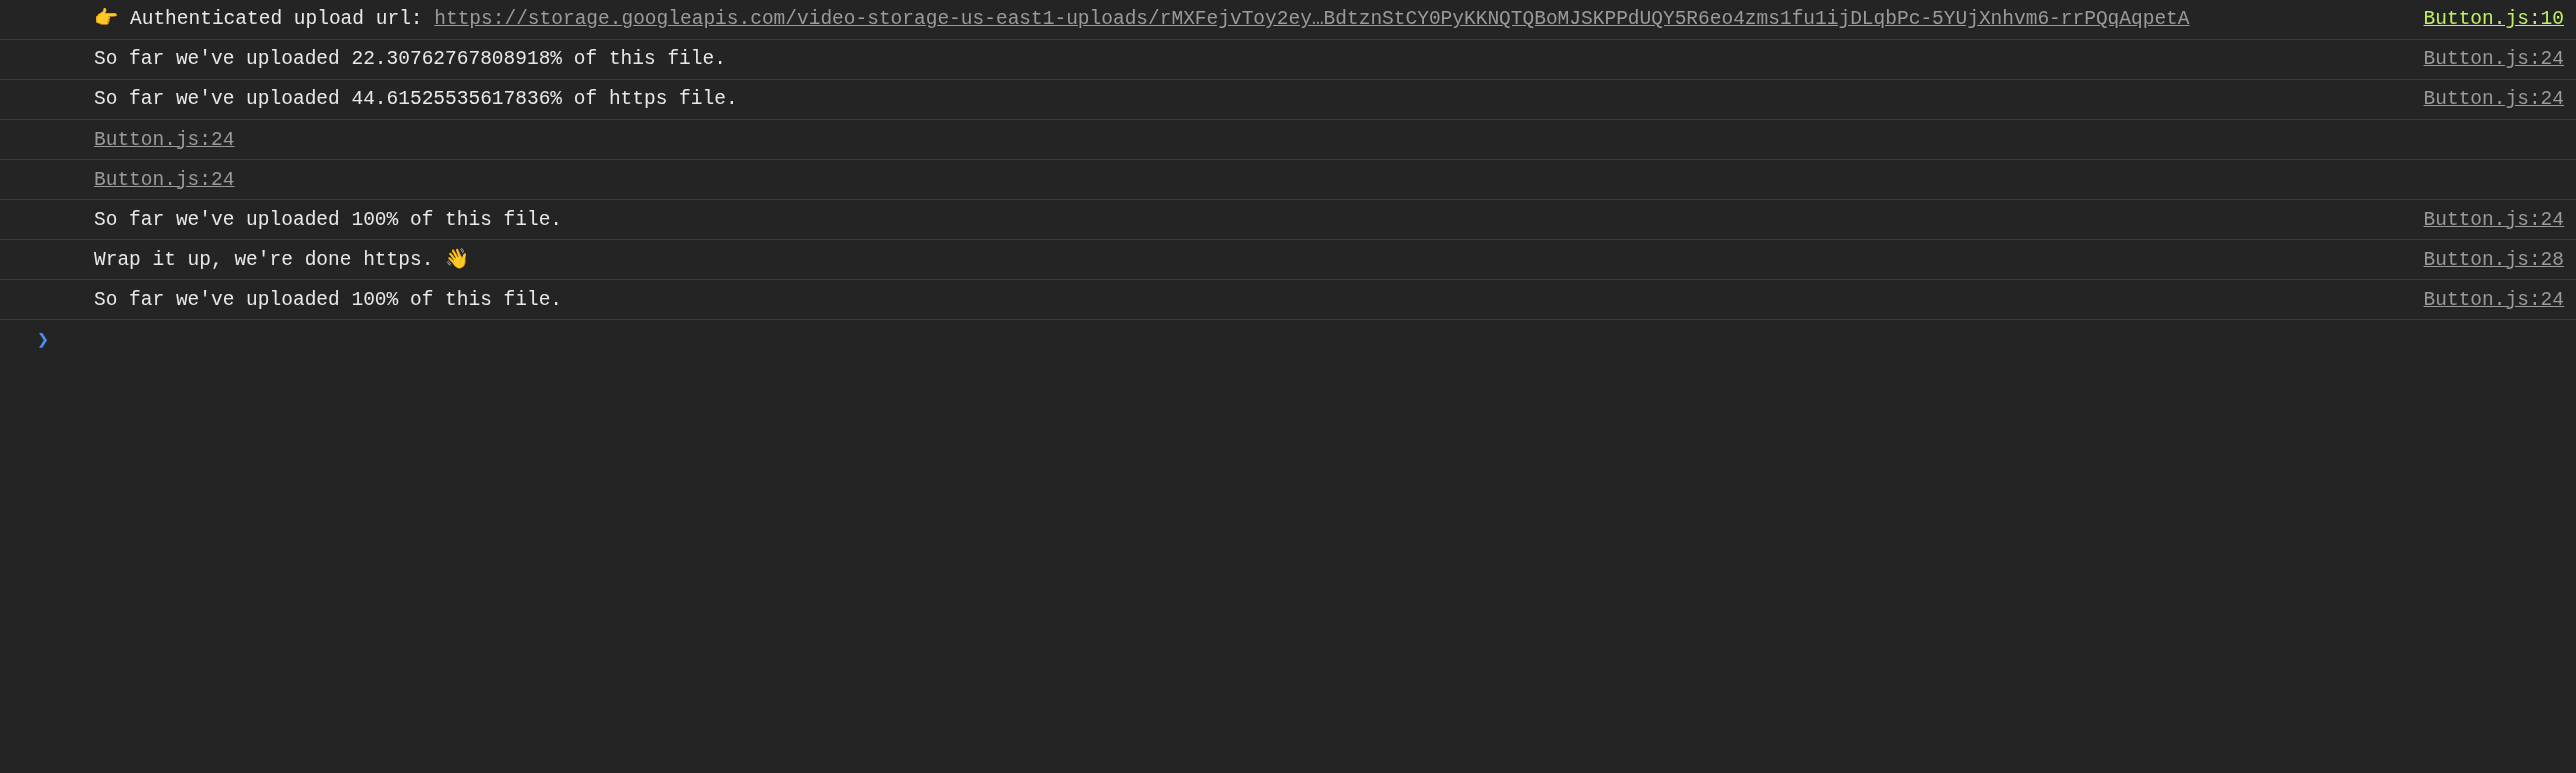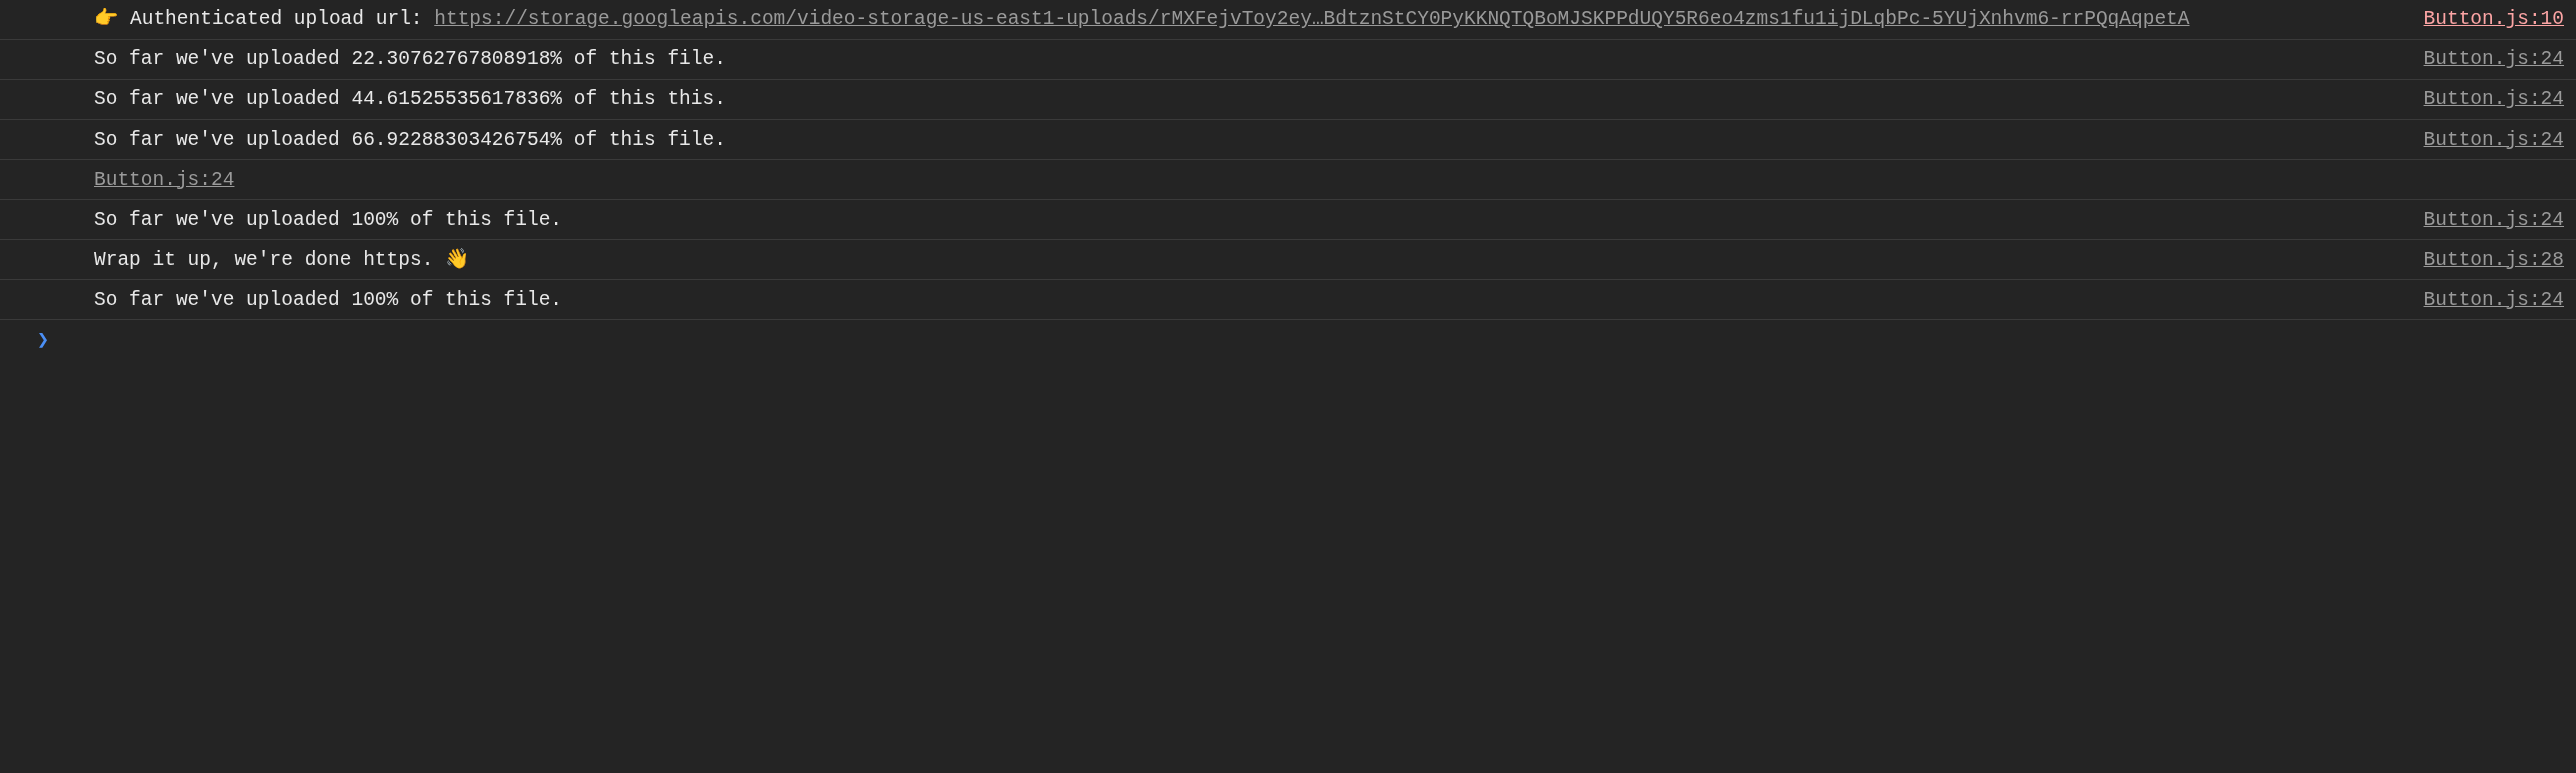--- a/index.html
+++ b/index.html
@@ -60,21 +60,21 @@
       align-items: flex-start;
       padding: 5.4px 12px 5.4px 94px;
       border-bottom: 1.3px solid #3a3a3a;
       line-height: 1.45;
     }
     .first-message {
       flex: 1;
       word-break: break-all;
     }
     .first-source {
-      color: #fca5a5;
+      color: #bef264;
       text-decoration: underline;
       white-space: nowrap;
       padding-left: 13.4px;
     }
   </style>
 </head>
 <body>
 
 <div class="console">
 
@@ -84,26 +84,25 @@
     </div>
     <div class="first-source">Button.js:10</div>
   </div>
 
   <div class="log-entry">
     <div class="log-message">So far we've uploaded 22.30762767808918% of this file.</div>
     <div class="log-source">Button.js:24</div>
   </div>
 
   <div class="log-entry">
-    <div class="log-message">So far we've uploaded 44.61525535617836% of this this.</div>
+    <div class="log-message">So far we've uploaded 44.61525535617836% of https file.</div>
     <div class="log-source">Button.js:24</div>
   </div>
 
   <div class="log-entry">
-    <div class="log-message">So far we've uploaded 66.92288303426754% of this file.</div>
     <div class="log-source">Button.js:24</div>
   </div>
 
   <div class="log-entry">
     <div class="log-source">Button.js:24</div>
   </div>
 
   <div class="log-entry">
     <div class="log-message">So far we've uploaded 100% of this file.</div>
     <div class="log-source">Button.js:24</div>

